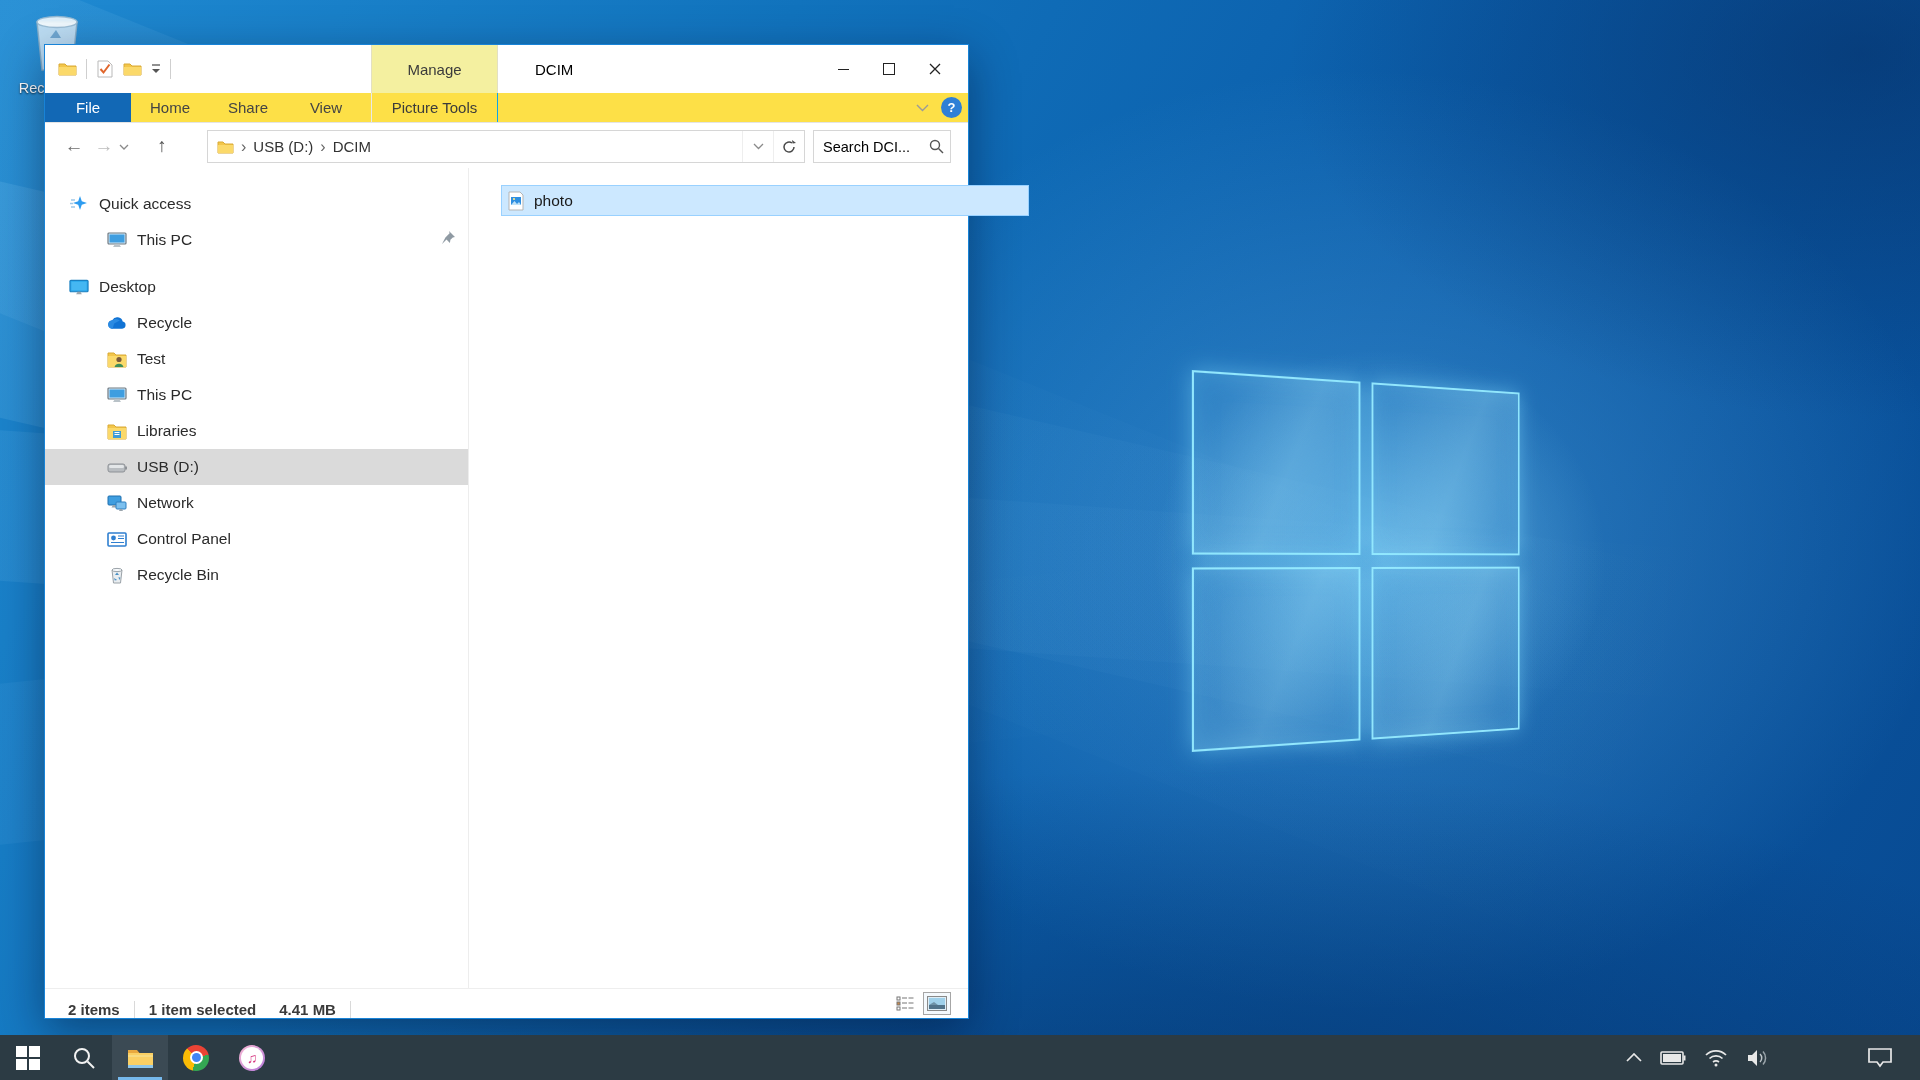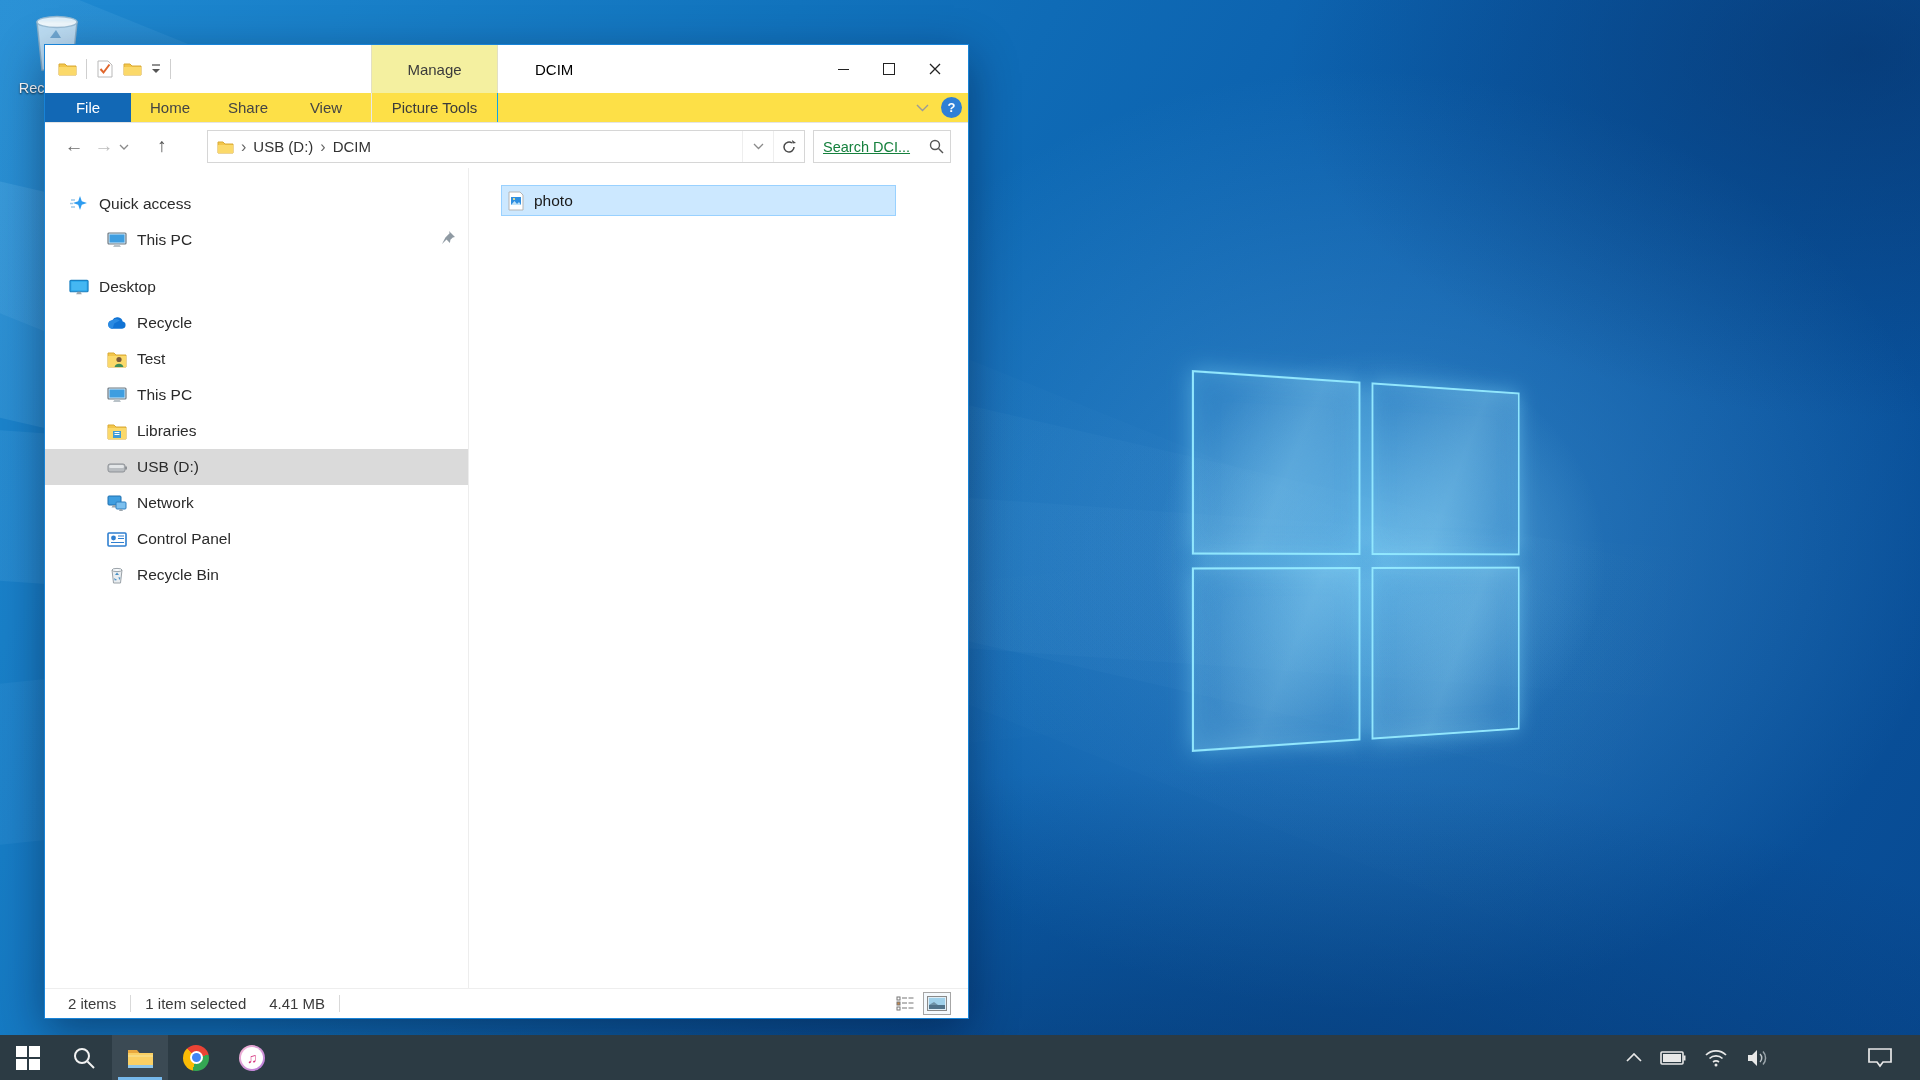--- a/index.html
+++ b/index.html
@@ -72,41 +72,41 @@
   #nav-hist{width:20px;}
   #nav-up{color:#565656;margin-left:8px;}
   #addressbox{position:absolute;left:162px;top:7px;width:596px;height:31px;border:1px solid #d6d6d6;
     display:flex;align-items:center;background:#fff;}
   .crumb-sep{color:#666;font-size:16px;padding:0 7px;}
   .crumb{font-size:15px;color:#333;}
   #addr-spacer{flex:1;}
   .addr-btn{width:30px;height:100%;display:flex;align-items:center;justify-content:center;border-left:1px solid #eee;}
   #searchbox{position:absolute;left:768px;top:7px;width:136px;height:31px;border:1px solid #d6d6d6;
     display:flex;align-items:center;background:#fff;}
-  #search-text{flex:1;padding-left:9px;font-size:14.5px;color:#15803d;white-space:nowrap;overflow:hidden;text-decoration:underline;}
+  #search-text{flex:1;padding-left:9px;font-size:14.5px;color:#000000;white-space:nowrap;overflow:hidden;}
   #search-mag{width:28px;display:flex;justify-content:center;}
   
   #main{flex:1;display:flex;position:relative;background:#fff;min-height:0;}
   #sidebar{width:423px;flex:0 0 423px;padding-top:18px;box-sizing:border-box;overflow:hidden;}
   .sb-item{height:36px;display:flex;align-items:center;font-size:15.5px;color:#2b2b2b;position:relative;}
   .sb-item .ic{width:20px;height:20px;margin-right:10px;flex:0 0 20px;display:flex;align-items:center;justify-content:center;}
   .lvl0{padding-left:24px;}
   .lvl1{padding-left:62px;}
   .sb-gap{height:11px;}
   .sb-sel{background:#dadada;}
   .pin{position:absolute;right:12px;top:8px;}
   #pane-divider{position:absolute;left:423px;top:0;bottom:0;width:1px;background:#ededed;}
   #filelist{flex:1;padding:17px 0 0 33px;}
-  .frow{width:395px;height:31px;display:flex;align-items:center;margin-bottom:2px;border:1px solid transparent;box-sizing:border-box;}
+  .frow{width:528px;height:31px;display:flex;align-items:center;margin-bottom:2px;border:1px solid transparent;box-sizing:border-box;}
   .frow .fic{width:20px;height:20px;margin:0 8px 0 4px;}
   .frow .fname{font-size:15.5px;color:#1a1a1a;}
   .frow-sel{background:#cce8ff;border:1px solid #99d1ff;}
   
-  #statusbar{height:29px;flex:0 0 29px;border-top:1px solid #eee;display:flex;align-items:center;position:relative;
-    font-size:15px;color:#3b3b3b;}
+  #statusbar{height:29px;flex:0 0 29px;border-top:1px solid #eee;display:flex;align-items:flex-end;position:relative;
+    font-size:15px;color:#3b3b3b;font-weight:bold;}
   #statusbar .st-sep{width:1px;height:17px;background:#d9d9d9;margin:0 14px;}
   #st-count{margin-left:23px;}
   #st-size{margin-left:23px;}
   .viewbtn{position:absolute;top:3px;width:28px;height:23px;display:flex;align-items:center;justify-content:center;box-sizing:border-box;}
   #view-list-btn{right:49px;}
   #view-thumb-btn{right:17px;border:1px solid #a6a6a6;background:#f4f9fd;}
   
   #taskbar{position:absolute;left:0;bottom:0;width:1920px;height:45px;background:#2c3b44;z-index:20;display:flex;align-items:stretch;}
   .tb-btn{width:56px;display:flex;align-items:center;justify-content:center;position:relative;}
   #tb-explorer{background:#3b4a54;}

